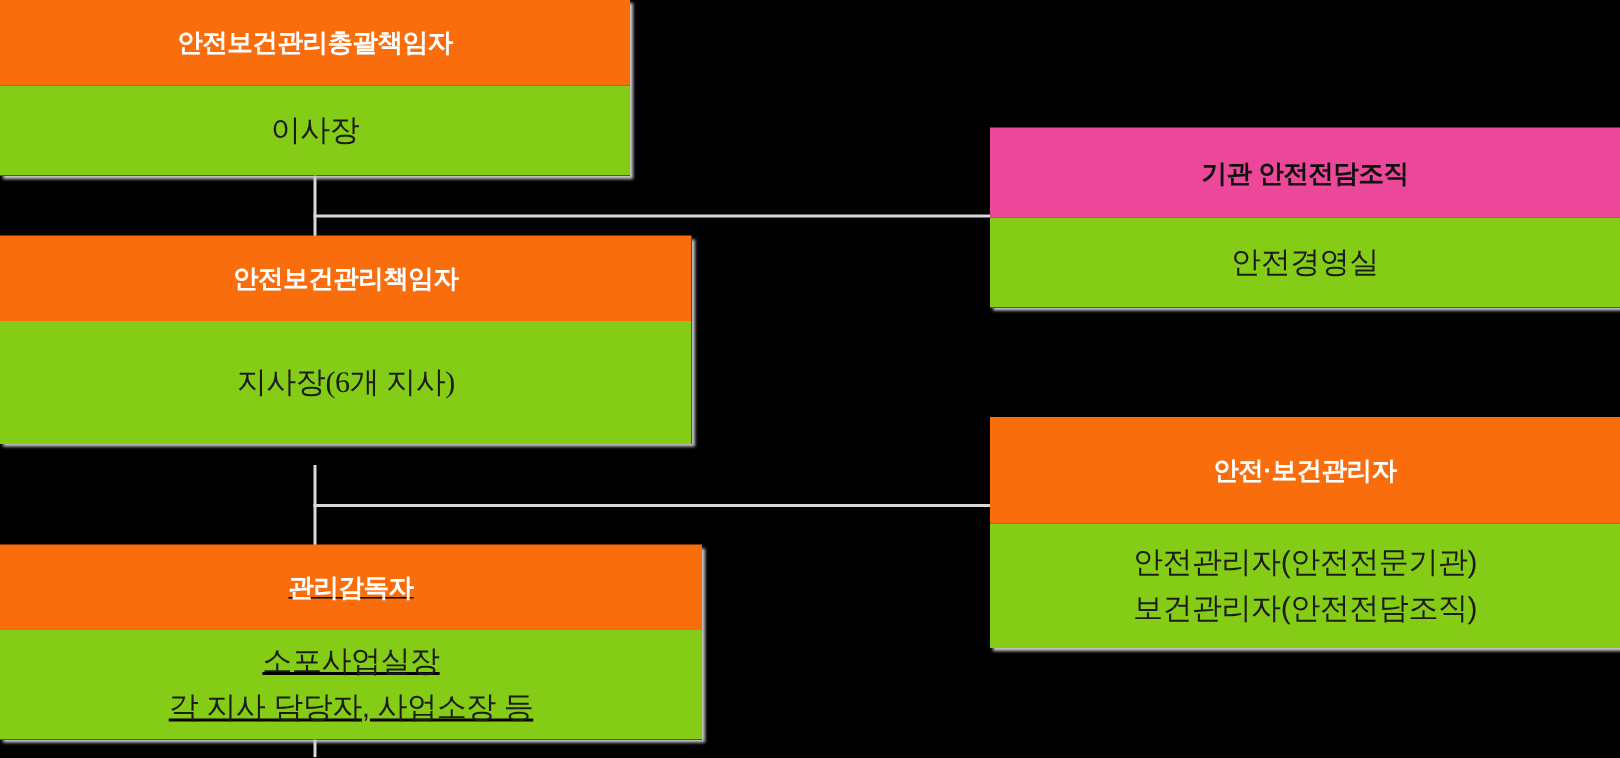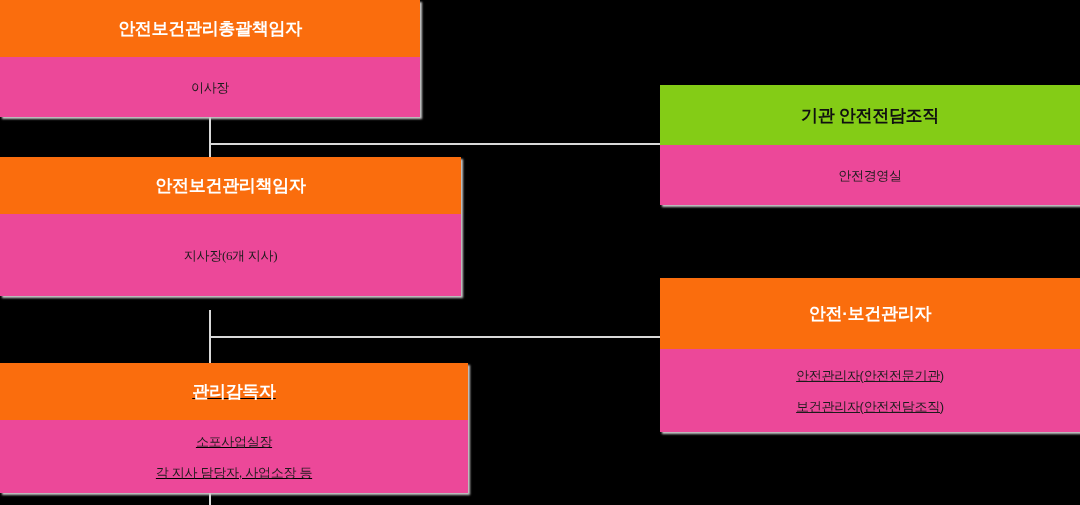--- a/index.html
+++ b/index.html
@@ -10,25 +10,25 @@
     font-family:"Liberation Sans","DejaVu Sans",sans-serif;
     overflow:hidden;
   }
   .connector{position:absolute;background:#D9D9D9;}
   .node{position:absolute;box-shadow:2px 2px 2px #c9c9c9;}
   .node-header{
     display:flex;align-items:center;justify-content:center;
     font-weight:bold;font-size:17px;letter-spacing:-0.3px;
   }
   .node-header.orange{background:#FA6D0D;color:#FFFFFF;}
-  .node-header.gray{background:#84cc16;color:#101010;}
+  .node-header.gray{background:#ec4899;color:#101010;}
   .node-body{
-    background:#ec4899;color:#1C1C1C;
+    background:#84cc16;color:#1C1C1C;
     display:flex;flex-direction:column;align-items:center;justify-content:center;
-    font-size:13px;line-height:31px;letter-spacing:-0.3px;text-align:center;
+    font-size:20px;line-height:31px;letter-spacing:-0.3px;text-align:center;
   }
 </style>
 </head>
 <body>
 
 <div class="canvas">
 
   <div class="connector" style="left:209px;top:117px;width:2px;height:55px;"></div>
   <div class="connector" style="left:209px;top:143px;width:451px;height:2px;"></div>
   <div class="connector" style="left:209px;top:310px;width:2px;height:54px;"></div>
@@ -51,21 +51,21 @@
 
   <div class="node" style="left:0;top:157px;width:461px;font-family:Liberation Serif, serif;">
     <div class="node-header orange" style="height:57px;">안전보건관리책임자</div>
     <div class="node-body" style="height:82px;">
       <span>지사장(6개 지사)</span>
     </div>
   </div>
 
   <div class="node" style="left:660px;top:278px;width:420px;">
     <div class="node-header orange" style="height:71px;">안전·보건관리자</div>
-    <div class="node-body" style="height:83px;text-decoration:underline;">
+    <div class="node-body" style="height:83px;">
       <span>안전관리자(안전전문기관)</span>
       <span>보건관리자(안전전담조직)</span>
     </div>
   </div>
 
   <div class="node" style="left:0;top:363px;width:468px;text-decoration:underline;">
     <div class="node-header orange" style="height:57px;">관리감독자</div>
     <div class="node-body" style="height:73px;">
       <span>소포사업실장</span>
       <span>각 지사 담당자, 사업소장 등</span>

